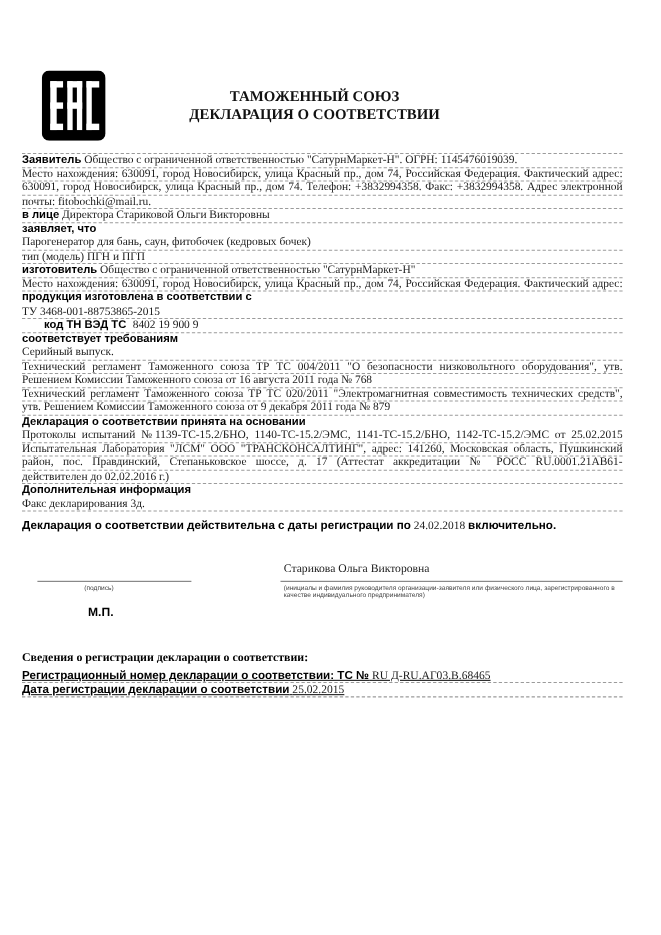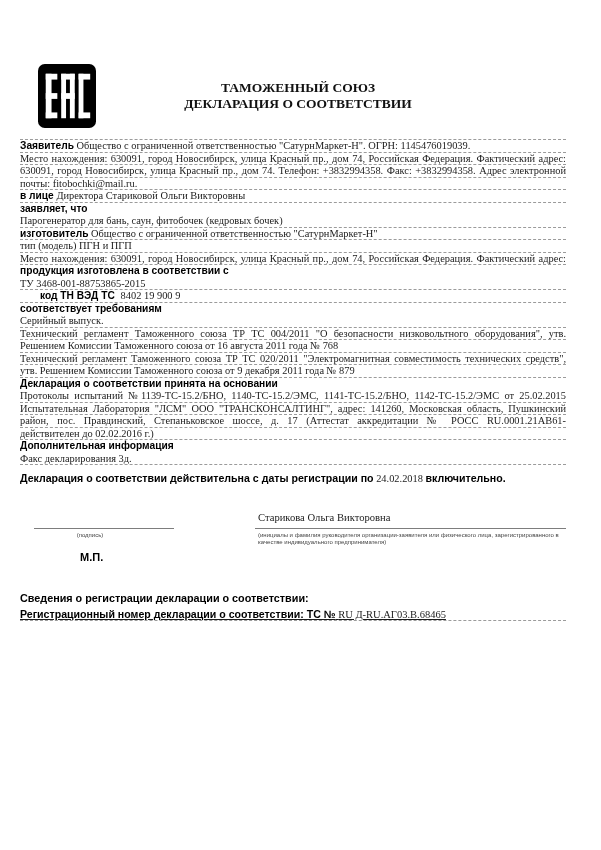--- a/index.html
+++ b/index.html
@@ -4,21 +4,21 @@
 <style>
   html,body { margin:0; padding:0; background:#ffffff; }
   .page {
     position:relative; width:601px; height:850px; background:#ffffff;
     font-family:"Liberation Serif", serif; color:#1b1b1b; overflow:hidden;
   }
   
   .eac { position:absolute; left:38px; top:64px; width:58px; height:64px; }
   
   .title {
-    position:absolute; left:12px; top:80px; width:572px; text-align:center;
+    position:absolute; left:0; top:80px; width:572px; text-align:center;
     font-family:"Liberation Serif", serif; font-weight:bold;
     font-size:13.5px; line-height:15.5px; color:#111;
   }
   
   .content { position:absolute; left:20px; top:136px; width:546px; }
   .ln {
     position:relative; height:12.5px; line-height:12.3px; font-size:10.4px;
     white-space:nowrap; box-sizing:border-box; overflow:visible;
   }
   .ln0 { height:4px; }
@@ -43,21 +43,21 @@
     font-family:"Liberation Sans", sans-serif; font-size:6px; line-height:7px; color:#444;
     text-align:left;
   }
   .stamp {
     position:absolute; left:80px; top:551px;
     font-family:"Liberation Sans", sans-serif; font-weight:bold; font-size:11px; color:#000;
   }
   
   .reg-heading {
     position:absolute; left:20px; top:592px;
-    font-family:Liberation Sans, sans-serif; font-weight:bold; font-size:10.8px; color:#000;
+    font-family:Liberation Serif, serif; font-weight:bold; font-size:10.8px; color:#000;
   }
   .reg-line {
     position:absolute; left:20px; width:546px; height:13px; line-height:12.5px;
     font-size:10.5px; white-space:nowrap; box-sizing:border-box;
     border-bottom:1px dashed #9b9b9b;
     text-decoration:underline;
   }
   .reg-line .lbl { font-size:10.6px; }
   .reg-number { top:608px; }
   .reg-date { top:621px; }
@@ -102,26 +102,26 @@
     <div class="ln rule">почты: fitobochki@mail.ru.</div>
 
     <div class="ln rule">
       <span class="lbl">в лице</span>
       <span>Директора Стариковой Ольги Викторовны</span>
     </div>
 
     <div class="ln hd">заявляет, что</div>
 
     <div class="ln rule">Парогенератор для бань, саун, фитобочек (кедровых бочек)</div>
+    <div class="ln rule">тип (модель) ПГН и ПГП</div>
+
     <div class="ln rule">
       <span class="lbl">изготовитель</span>
       <span>Общество с ограниченной ответственностью "СатурнМаркет-Н"</span>
     </div>
-
-    <div class="ln rule">тип (модель) ПГН и ПГП</div>
     <div class="ln rule j">Место нахождения: 630091, город Новосибирск, улица Красный пр., дом 74, Российская Федерация. Фактический адрес:</div>
 
     <div class="ln hd">продукция изготовлена в соответствии с</div>
     <div class="ln rule">ТУ 3468-001-88753865-2015</div>
 
     <div class="ln rule">
       <span class="lbl tnved">код ТН ВЭД ТС</span>
       <span>8402 19 900 9</span>
     </div>
     <div class="ln hd">соответствует требованиям</div>
@@ -153,14 +153,18 @@
   <div class="sig-line-right"></div>
   <div class="sig-caption-left">(подпись)</div>
   <div class="sig-caption-right">(инициалы и фамилия руководителя организации-заявителя или физического лица, зарегистрированного в качестве индивидуального предпринимателя)</div>
   <div class="stamp">М.П.</div>
 
   <div class="reg-heading">Сведения о регистрации декларации о соответствии:</div>
   <div class="reg-line reg-number">
     <span class="lbl">Регистрационный номер декларации о соответствии: ТС №</span>
     <span>RU Д-RU.АГ03.В.68465</span>
   </div>
+  <div class="reg-line reg-date">
+    <span class="lbl">Дата регистрации декларации о соответствии</span>
+    <span>25.02.2015</span>
+  </div>
 
 </div>
 
 </body></html>

